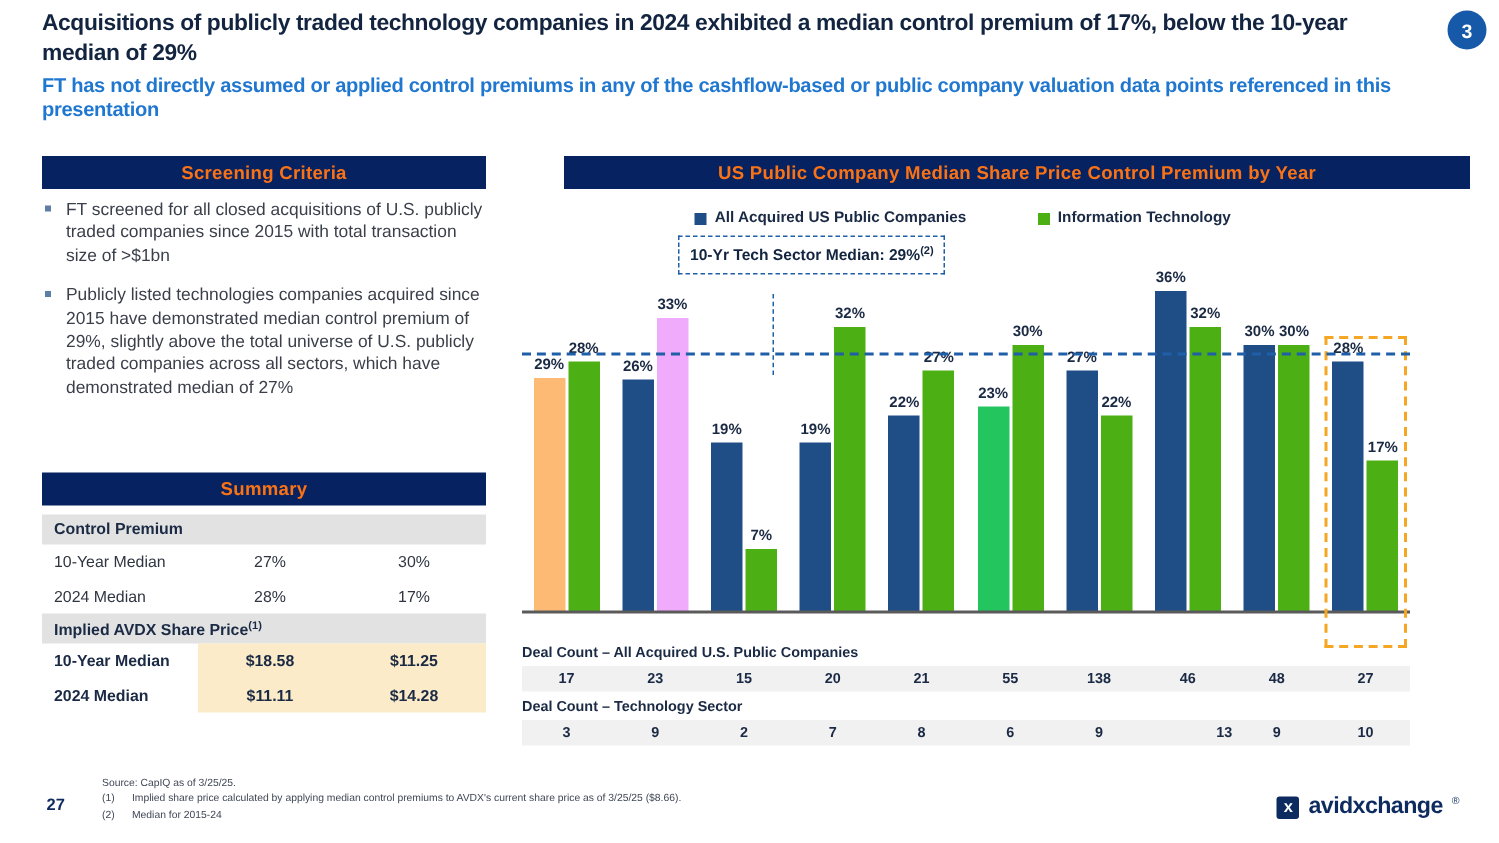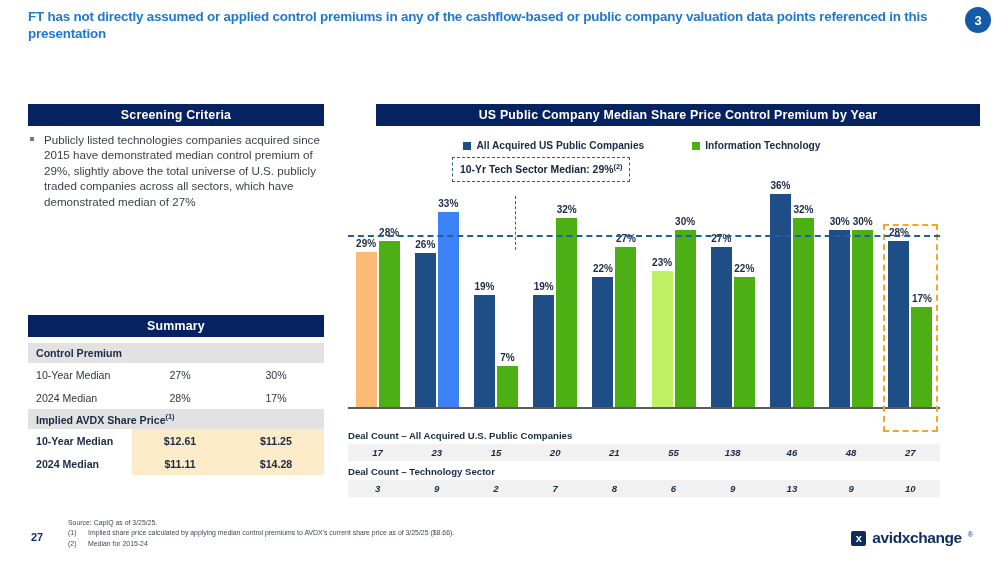--- a/index.html
+++ b/index.html
@@ -26,21 +26,21 @@
   #page-badge {
     position: absolute; right: 8px; top: 7px;
     width: 26px; height: 26px; border-radius: 50%;
     background: #1559a8; color: #fff;
     font-size: 13px; font-weight: bold;
     display: flex; align-items: center; justify-content: center;
   }
 
   
   .panel-head {
-    background: #062260; color: #ffffff;
+    background: #062260; color: #f97316;
     font-size: 12.4px; font-weight: bold;
     text-align: center; letter-spacing: 0.2px;
     display: flex; align-items: center; justify-content: center;
   }
 
   
   #screening-head { position: absolute; left: 28px; top: 104px; width: 296px; height: 22px; }
   #screening-body { position: absolute; left: 28px; top: 132px; width: 300px; }
   ul.bullets { list-style: none; }
   ul.bullets > li {
@@ -145,21 +145,21 @@
     text-align: center;
   }
 
   
   .dc-title {
     position: absolute; left: 348px;
     font-size: 9.6px; font-weight: bold; color: #1b2a44;
   }
   .dc-row {
     position: absolute; left: 348px; width: 592px; height: 17px;
-    background: #f1f1f1; display: flex; align-items: center; font-style: italic;
+    background: #f1f1f1; display: flex; align-items: center;
   }
   .dc-cell {
     font-size: 9.6px; font-weight: bold; color: #1b2a44; text-align: center;
   }
 
   
   #footer-num {
     position: absolute; left: 31px; top: 531px;
     font-size: 11px; font-weight: bold; color: #0d2b5e;
   }
@@ -182,27 +182,29 @@
     font-size: 15.5px; font-weight: bold; color: #0d2b5e; letter-spacing: -0.4px;
   }
   #logo-tm { font-size: 7px; color: #0d2b5e; align-self: flex-start; margin-top: 2px; }
 </style>
 </head>
 <body>
 
 <div id="slide">
 
   <div id="header">
+    <div id="title">Acquisitions of publicly traded technology companies in 2024 exhibited a median control premium of 17%, below the 10-year median of 29%</div>
     <div id="subtitle">FT has not directly assumed or applied control premiums in any of the cashflow-based or public company valuation data points referenced in this presentation</div>
   </div>
   <div id="page-badge">3</div>
 
   <div id="screening-head" class="panel-head">Screening Criteria</div>
   <div id="screening-body">
     <ul class="bullets">
+      <li>FT screened for all closed acquisitions of U.S. publicly traded companies since 2015 with total transaction size of &gt;$1bn</li>
       <li>Publicly listed technologies companies acquired since 2015 have demonstrated median control premium of 29%, slightly above the total universe of U.S. publicly traded companies across all sectors, which have demonstrated median of 27%</li>
     </ul>
   </div>
 
   <div id="summary-head" class="panel-head">Summary</div>
 
   <table id="summary-table">
     <colgroup>
         <col style="width:104px">
         <col style="width:96px">
@@ -222,21 +224,21 @@
         <td class="st-label">2024 Median</td>
         <td class="st-val">28%</td>
         <td class="st-val">17%</td>
       </tr>
 
       <tr>
         <td class="st-section" colspan="3"><span>Implied AVDX Share Price</span><span class="sup">(1)</span></td>
       </tr>
       <tr>
         <td class="st-label bold">10-Year Median</td>
-        <td class="st-val bold hl">$12.61</td>
+        <td class="st-val bold hl">$18.58</td>
         <td class="st-val bold hl">$11.25</td>
       </tr>
       <tr>
         <td class="st-label bold">2024 Median</td>
         <td class="st-val bold hl">$11.11</td>
         <td class="st-val bold hl">$14.28</td>
       </tr>
     </tbody>
   </table>
 
@@ -265,21 +267,21 @@
           <span class="lbl">29%</span>
         </div>
         <div class="bar green" style="height: 166.6px; background: rgb(76, 175, 20);">
           <span class="lbl">28%</span>
         </div>
       </div>
       <div class="group" style="left: 66.8px;">
         <div class="bar blue" style="height: 154.7px; background: rgb(31, 78, 135);">
           <span class="lbl">26%</span>
         </div>
-        <div class="bar green" style="height: 196.35px; background: #3b82f6;">
+        <div class="bar green" style="height: 196.35px; background: #f0abfc;">
           <span class="lbl">33%</span>
         </div>
       </div>
       <div class="group" style="left: 126px;">
         <div class="bar blue" style="height: 113.05px; background: rgb(31, 78, 135);">
           <span class="lbl">19%</span>
         </div>
         <div class="bar green" style="height: 41.65px; background: rgb(76, 175, 20);">
           <span class="lbl">7%</span>
         </div>
@@ -294,21 +296,21 @@
       </div>
       <div class="group" style="left: 244.4px;">
         <div class="bar blue" style="height: 130.9px; background: rgb(31, 78, 135);">
           <span class="lbl">22%</span>
         </div>
         <div class="bar green" style="height: 160.65px; background: rgb(76, 175, 20);">
           <span class="lbl">27%</span>
         </div>
       </div>
       <div class="group" style="left: 303.6px;">
-        <div class="bar blue" style="height: 136.85px; background: #bef264; padding-left: 14px;">
+        <div class="bar blue" style="height: 136.85px; background: #22c55e; padding-left: 14px;">
           <span class="lbl">23%</span>
         </div>
         <div class="bar green" style="height: 178.5px; background: rgb(76, 175, 20);">
           <span class="lbl">30%</span>
         </div>
       </div>
       <div class="group" style="left: 362.8px;">
         <div class="bar blue" style="height: 160.65px; background: rgb(31, 78, 135);">
           <span class="lbl">27%</span>
         </div>
@@ -372,21 +374,21 @@
 
   <div class="dc-title" id="dc-title-1" style="top:466px">Deal Count – Technology Sector</div>
   <div class="dc-row" id="dc-row-1" style="top:480px">
       <div class="dc-cell" style="width: 59.2px;">3</div>
       <div class="dc-cell" style="width: 59.2px;">9</div>
       <div class="dc-cell" style="width: 59.2px;">2</div>
       <div class="dc-cell" style="width: 59.2px;">7</div>
       <div class="dc-cell" style="width: 59.2px;">8</div>
       <div class="dc-cell" style="width: 59.2px;">6</div>
       <div class="dc-cell" style="width: 59.2px;">9</div>
-      <div class="dc-cell" style="width: 59.2px;">13</div>
+      <div class="dc-cell" style="width: 59.2px; text-align: right;">13</div>
       <div class="dc-cell" style="width: 59.2px;">9</div>
       <div class="dc-cell" style="width: 59.2px;">10</div>
     </div>
 
   <div id="footer-num">27</div>
   <div id="footnotes">
     <div>Source: CapIQ as of 3/25/25.</div>
     <div class="fn-row">
       <span class="fn-mark">(1)</span>
       <span>Implied share price calculated by applying median control premiums to AVDX's current share price as of 3/25/25 ($8.66).</span>

